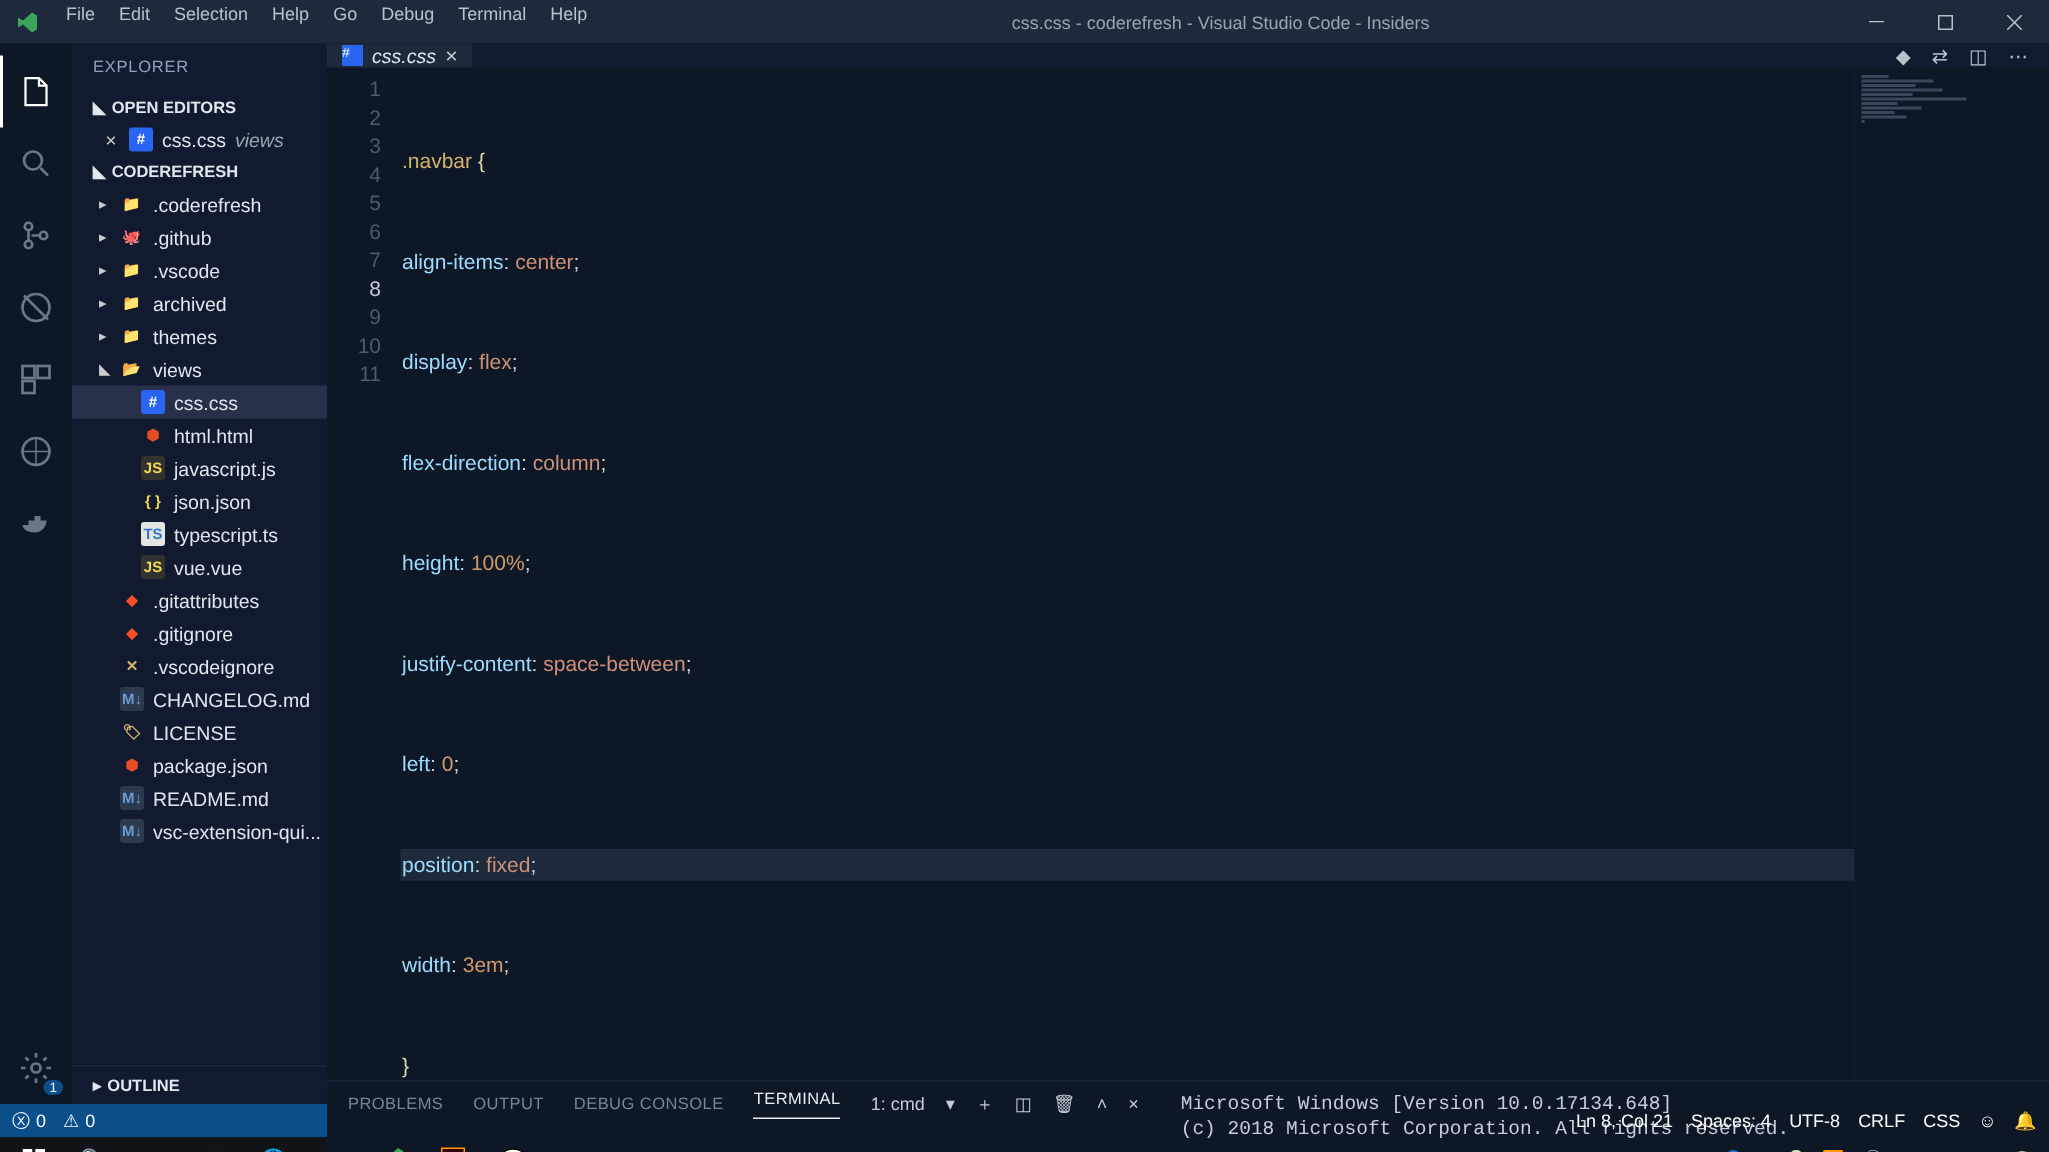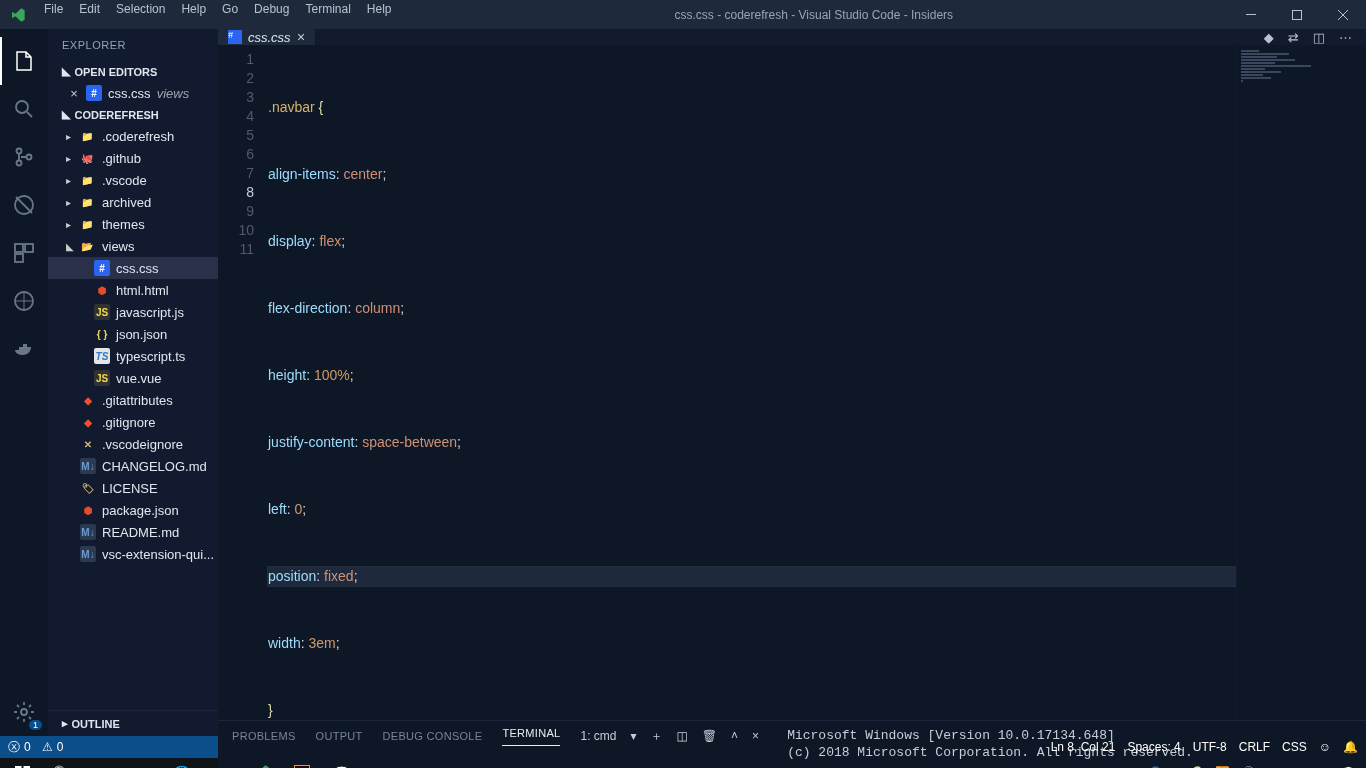--- a/index.html
+++ b/index.html
@@ -28,21 +28,21 @@
 .sidebar .tree { flex: 1; overflow: hidden; }
 .sidebar .row { display: flex; align-items: center; height: 22px; padding-left: 14px; gap: 6px; color: #dfe7ef; font-size: 13px; white-space: nowrap; overflow: hidden; }
 .sidebar .row.selected { background: #29314a; }
 .sidebar .row .chev { width: 8px; display: inline-block; color: #ccc; font-size: 10px; }
 .sidebar .row .fi { width: 16px; height: 16px; display: inline-flex; align-items: center; justify-content: center; font-size: 10px; border-radius: 2px; font-weight: bold; }
 .fi-folder { color: #d5b46a; }
 .fi-css { background:#2965f1; color:#fff; font-size:10px;}
 .fi-html { color:#e44d26; }
 .fi-js { color:#f0db4f; background:#323330; font-size:9px;}
 .fi-json { color:#f0db4f; }
-.fi-ts { color:#3178c6; background:#e5e5e5; font-size:9px;font-style:italic;}
+.fi-ts { color:#3178c6; background:#e5e5e5; font-size:9px;}
 .fi-git { color:#f34f29; }
 .fi-md { color:#6b9bd2; background:#2b3a4f; font-size:8px; }
 .fi-lic { color:#d5b46a; }
 .italic { font-style: italic; color:#9aa5b1; }
 .sidebar .outline { border-top: 1px solid #1c263a; padding: 6px 14px; font-size: 11px; font-weight: bold; color: #dfe7ef; display:flex; align-items:center; gap:4px;}
 
 
 .editor-area { flex: 1; display: flex; flex-direction: column; background: #0e1726; }
 .tabs { height: 35px; background: #111a2e; display: flex; align-items: stretch; border-bottom: 1px solid #0e1726; }
 .tabs .tab { display: flex; align-items: center; gap: 6px; padding: 0 10px; background: #1e293b; border-right: 1px solid #0e1726; color: #dfe7ef; font-size: 13px; font-style: italic;}

